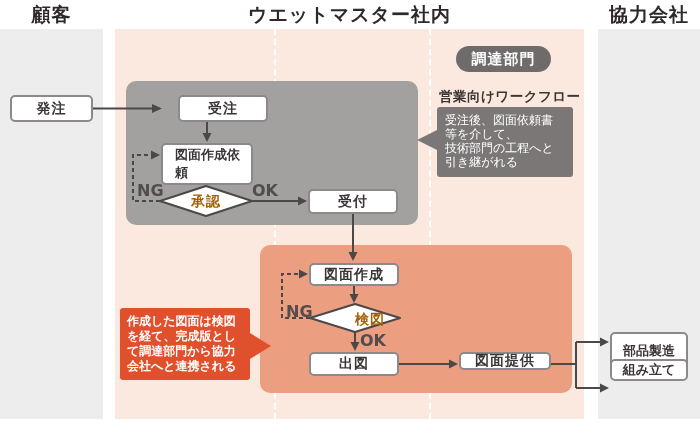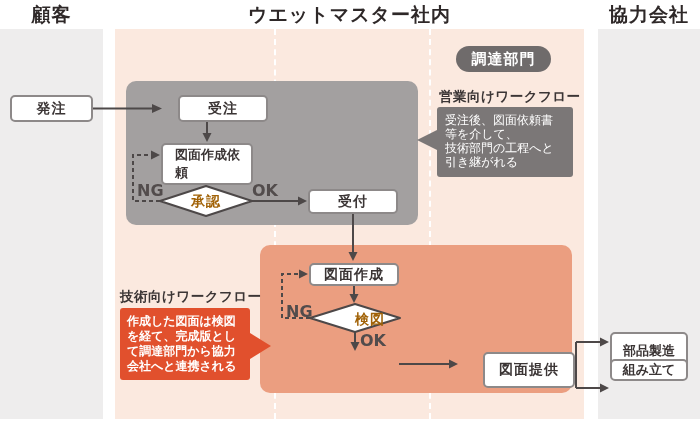--- a/index.html
+++ b/index.html
@@ -102,37 +102,37 @@
     </g>
     <polygon points="437,130 437,150 417,140" fill="#7B7777"></polygon>
     <polygon points="250,333 250,359 271,346" fill="#E1502D"></polygon>
   </svg>
 
   <div class="node" style="left:10px;top:95px;width:83px;height:27px;">発注</div>
   <div class="node" style="left:178px;top:95px;width:90px;height:27px;">受注</div>
   <div class="node small" style="left:161px;top:143px;width:92px;height:42px;padding-left:12px;">図面作成依頼</div>
   <div class="node" style="left:308px;top:189px;width:90px;height:25px;">受付</div>
   <div class="node" style="left:309px;top:263px;width:90px;height:23px;">図面作成</div>
-  <div class="node" style="left:459px;top:352px;width:92px;height:36px;margin-left:24px;">図面提供</div>
+  <div class="node" style="left:309px;top:352px;width:90px;height:24px;">出図</div>
+  <div class="node" style="left:459px;top:352px;width:92px;height:18px;">図面提供</div>
   <div class="node small" style="left:610px;top:332px;width:78px;height:38px;">部品製造</div>
   <div class="node small" style="left:610px;top:359px;width:78px;height:22px;">組み立て</div>
 
   <div class="dlabel" style="left:176px;top:193px;">承認</div>
   <div class="dlabel" style="left:325px;top:311px;text-align:right;">検図</div>
 
   <div class="tag" style="left:137px;top:181px;">NG</div>
   <div class="tag" style="left:252px;top:181px;">OK</div>
   <div class="tag" style="left:286px;top:302px;">NG</div>
   <div class="tag" style="left:360px;top:331px;">OK</div>
 
   <div class="callout-title" style="left:439px;top:88px;">営業向けワークフロー</div>
   <div class="callout-body" id="callout-sales-body">受注後、図面依頼書
 等を介して、
 技術部門の工程へと
 引き継がれる</div>
 
-  <div class="callout-title" style="left:120px;top:288px;">技術向けワークフロー</div>
   <div class="callout-body" id="callout-eng-body">作成した図面は検図
 を経て、完成版とし
 て調達部門から協力
 会社へと連携される</div>
 
 </div>
 
 </body></html>

